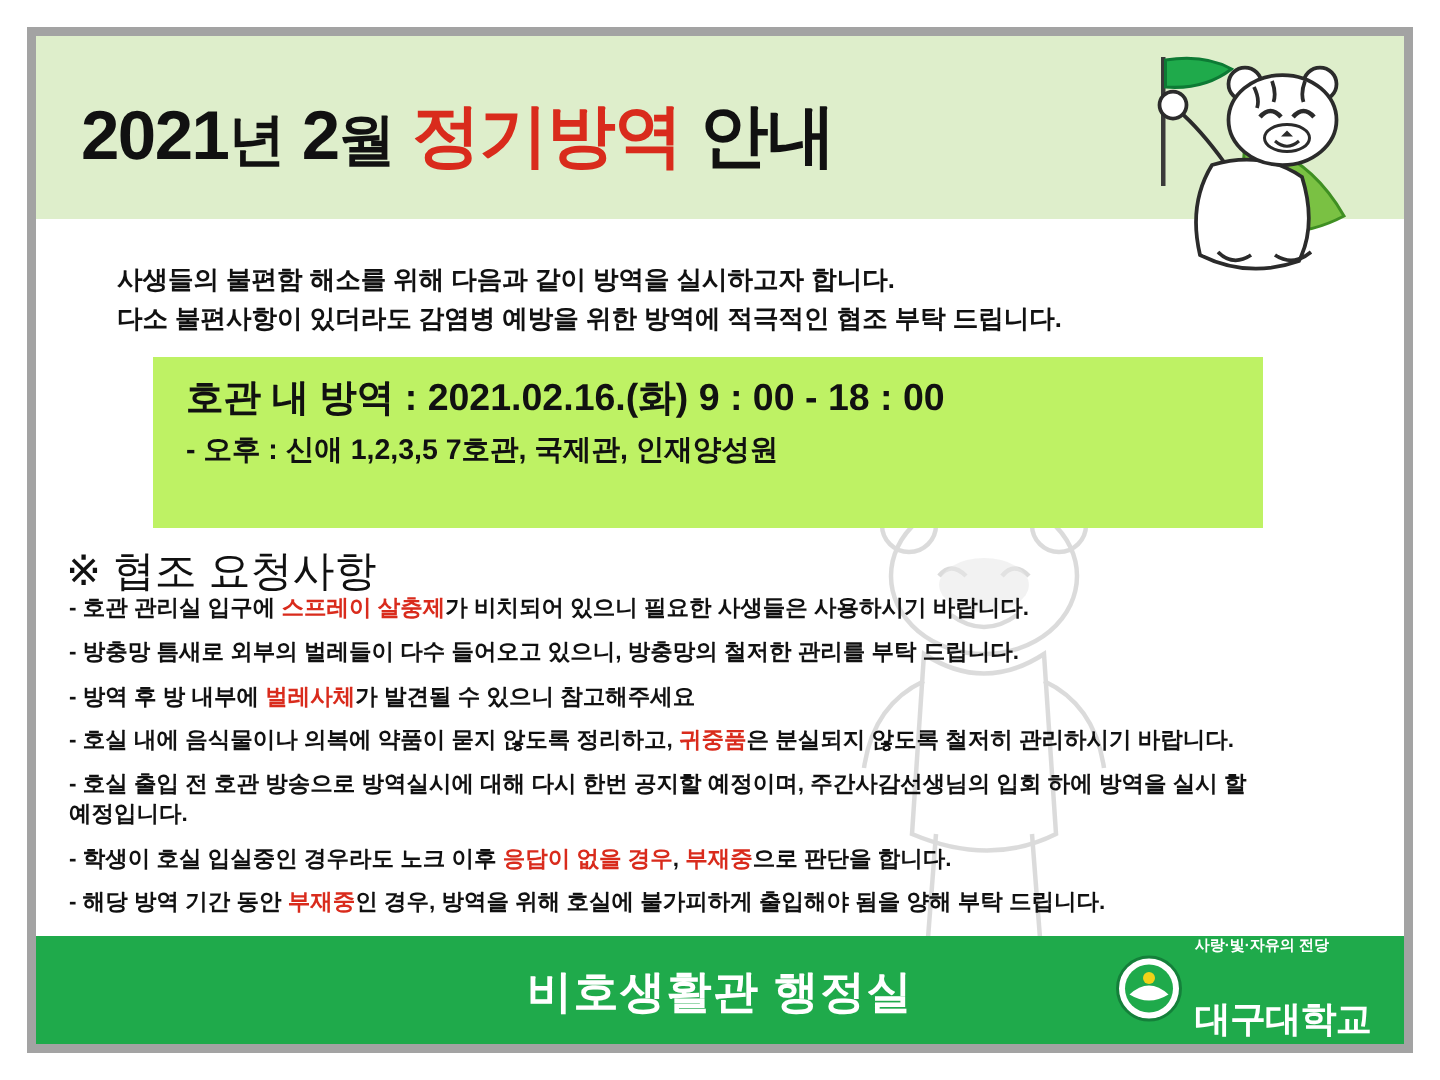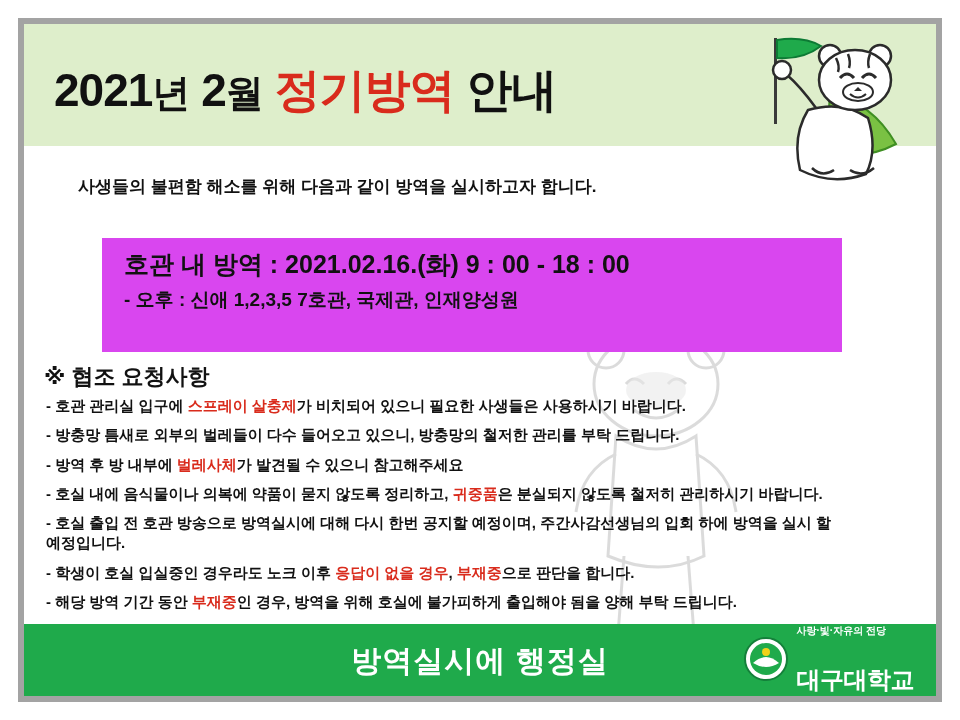--- a/index.html
+++ b/index.html
@@ -91,21 +91,21 @@
     color: #111111;
     line-height: 1.55;
   }
   
   .schedule-box {
     position: absolute;
     left: 78px;
     top: 214px;
     width: 740px;
     height: 114px;
-    background: #d946ef;
+    background: #bef264;
     box-sizing: border-box;
     padding: 10px 22px 0 22px;
   }
   .schedule-title {
     font-size: 25px;
     font-weight: bold;
     color: #111111;
     letter-spacing: 0px;
     white-space: nowrap;
   }
@@ -114,22 +114,22 @@
     font-weight: bold;
     color: #111111;
     margin-top: 6px;
     white-space: nowrap;
   }
   
   .notice-head {
     position: absolute;
     left: 20px;
     top: 338px;
-    font-size: 22px;
-    font-weight: bold;
+    font-size: 28px;
+    font-weight: normal;
     color: #111111;
   }
   .notice-list {
     position: absolute;
     left: 22px;
     top: 372px;
     width: 880px;
   }
   .notice-item {
     font-size: 15px;
@@ -260,40 +260,41 @@
 
       <ellipse cx="146" cy="60" rx="15" ry="9" fill="#ffffff" stroke="#2b2b2b" stroke-width="2"></ellipse>
       <path d="M146 55 l-4 4 h8 z" fill="#2b2b2b"></path>
       <path d="M138 62 q8 7 16 0" stroke="#2b2b2b" stroke-width="2" fill="none"></path>
 
       <path d="M100 136 q10 10 22 2 M138 138 q12 8 24 -2" stroke="#2b2b2b" stroke-width="2.5" fill="none"></path>
     </svg>
 
     <div class="intro">
       <div>사생들의 불편함 해소를 위해 다음과 같이 방역을 실시하고자 합니다.</div>
+      <div>다소 불편사항이 있더라도 감염병 예방을 위한 방역에 적극적인 협조 부탁 드립니다.</div>
     </div>
 
     <div class="schedule-box">
       <div class="schedule-title">호관 내 방역 : 2021.02.16.(화)  9 : 00  -  18 : 00</div>
       <div class="schedule-line">-  오후 : 신애 1,2,3,5 7호관,  국제관,  인재양성원</div>
     </div>
 
     <div class="notice-head">※ 협조 요청사항</div>
     <div class="notice-list" id="notice-list">
         <div class="notice-item"><span>- 호관 관리실 입구에 </span><span class="hl">스프레이 살충제</span><span>가 비치되어 있으니 필요한 사생들은 사용하시기 바랍니다.</span></div>
         <div class="notice-item"><span>- 방충망 틈새로 외부의 벌레들이 다수 들어오고 있으니, 방충망의 철저한 관리를 부탁 드립니다.</span></div>
         <div class="notice-item"><span>- 방역 후 방 내부에 </span><span class="hl">벌레사체</span><span>가 발견될 수 있으니 참고해주세요</span></div>
         <div class="notice-item"><span>- 호실 내에 음식물이나 의복에 약품이 묻지 않도록 정리하고, </span><span class="hl">귀중품</span><span>은 분실되지 않도록 철저히 관리하시기 바랍니다.</span></div>
         <div class="notice-item wrap"><span>- 호실 출입 전 호관 방송으로 방역실시에 대해 다시 한번 공지할 예정이며, 주간사감선생님의 입회 하에 방역을 실시 할 예정입니다.</span></div>
         <div class="notice-item"><span>- 학생이 호실 입실중인 경우라도 노크 이후 </span><span class="hl">응답이 없을 경우</span><span>, </span><span class="hl">부재중</span><span>으로 판단을 합니다.</span></div>
         <div class="notice-item"><span>- 해당 방역 기간 동안 </span><span class="hl">부재중</span><span>인 경우, 방역을 위해 호실에 불가피하게 출입해야 됨을 양해 부탁 드립니다.</span></div>
       </div>
 
     <div class="footer-band"></div>
-    <div class="footer-text">방역실시에 행정실</div>
+    <div class="footer-text">비호생활관 행정실</div>
     <div class="univ-logo">
       <svg class="univ-emblem" viewBox="0 0 46 46" aria-hidden="true">
         <circle cx="23" cy="23" r="21" fill="#ffffff" stroke="#14803a" stroke-width="2"></circle>
         <circle cx="23" cy="23" r="16" fill="#1faa4b"></circle>
         <path d="M10 27 q13 -12 26 0 q-13 8 -26 0 z" fill="#ffffff"></path>
         <circle cx="23" cy="16" r="4" fill="#f2d218"></circle>
       </svg>
       <div class="univ-names">
         <span class="univ-slogan">사랑·빛·자유의 전당</span>
         <span class="univ-name">대구대학교</span>

